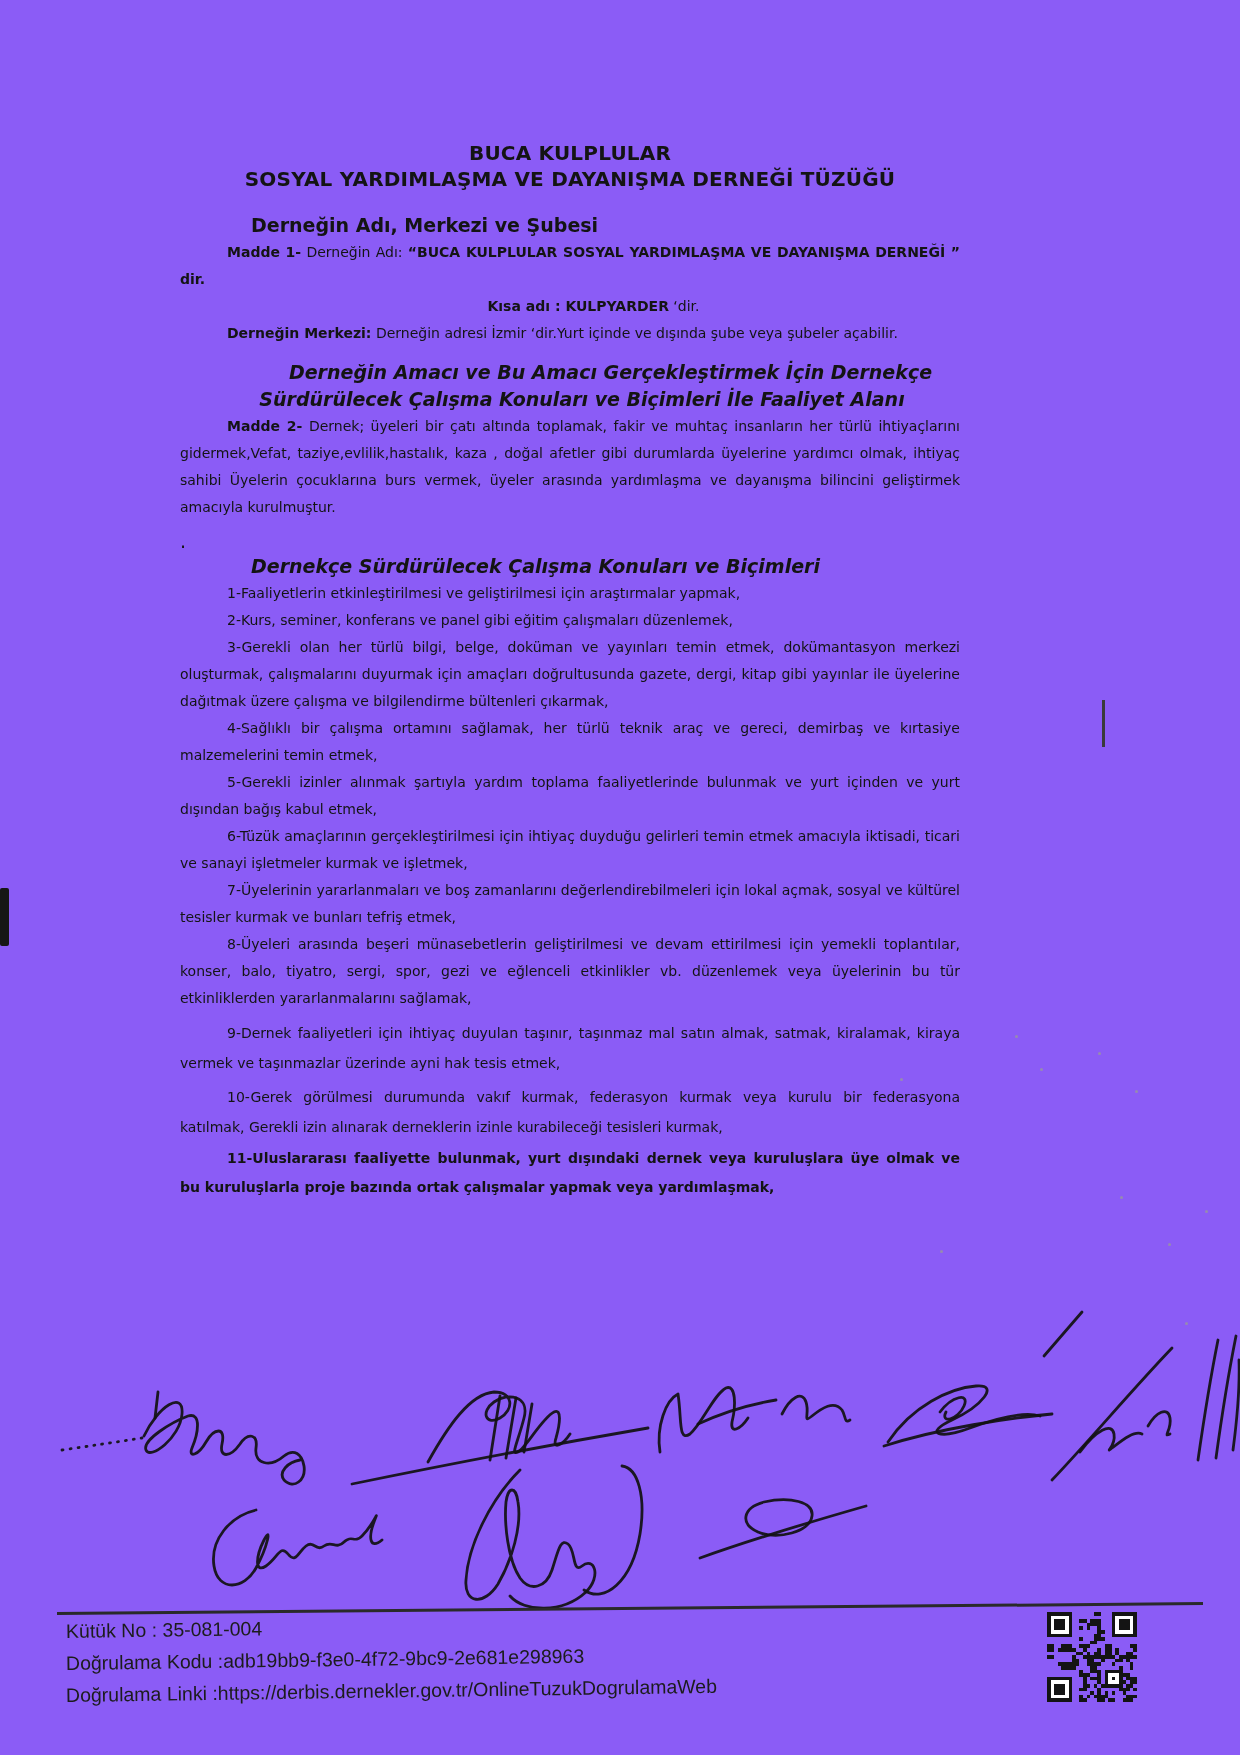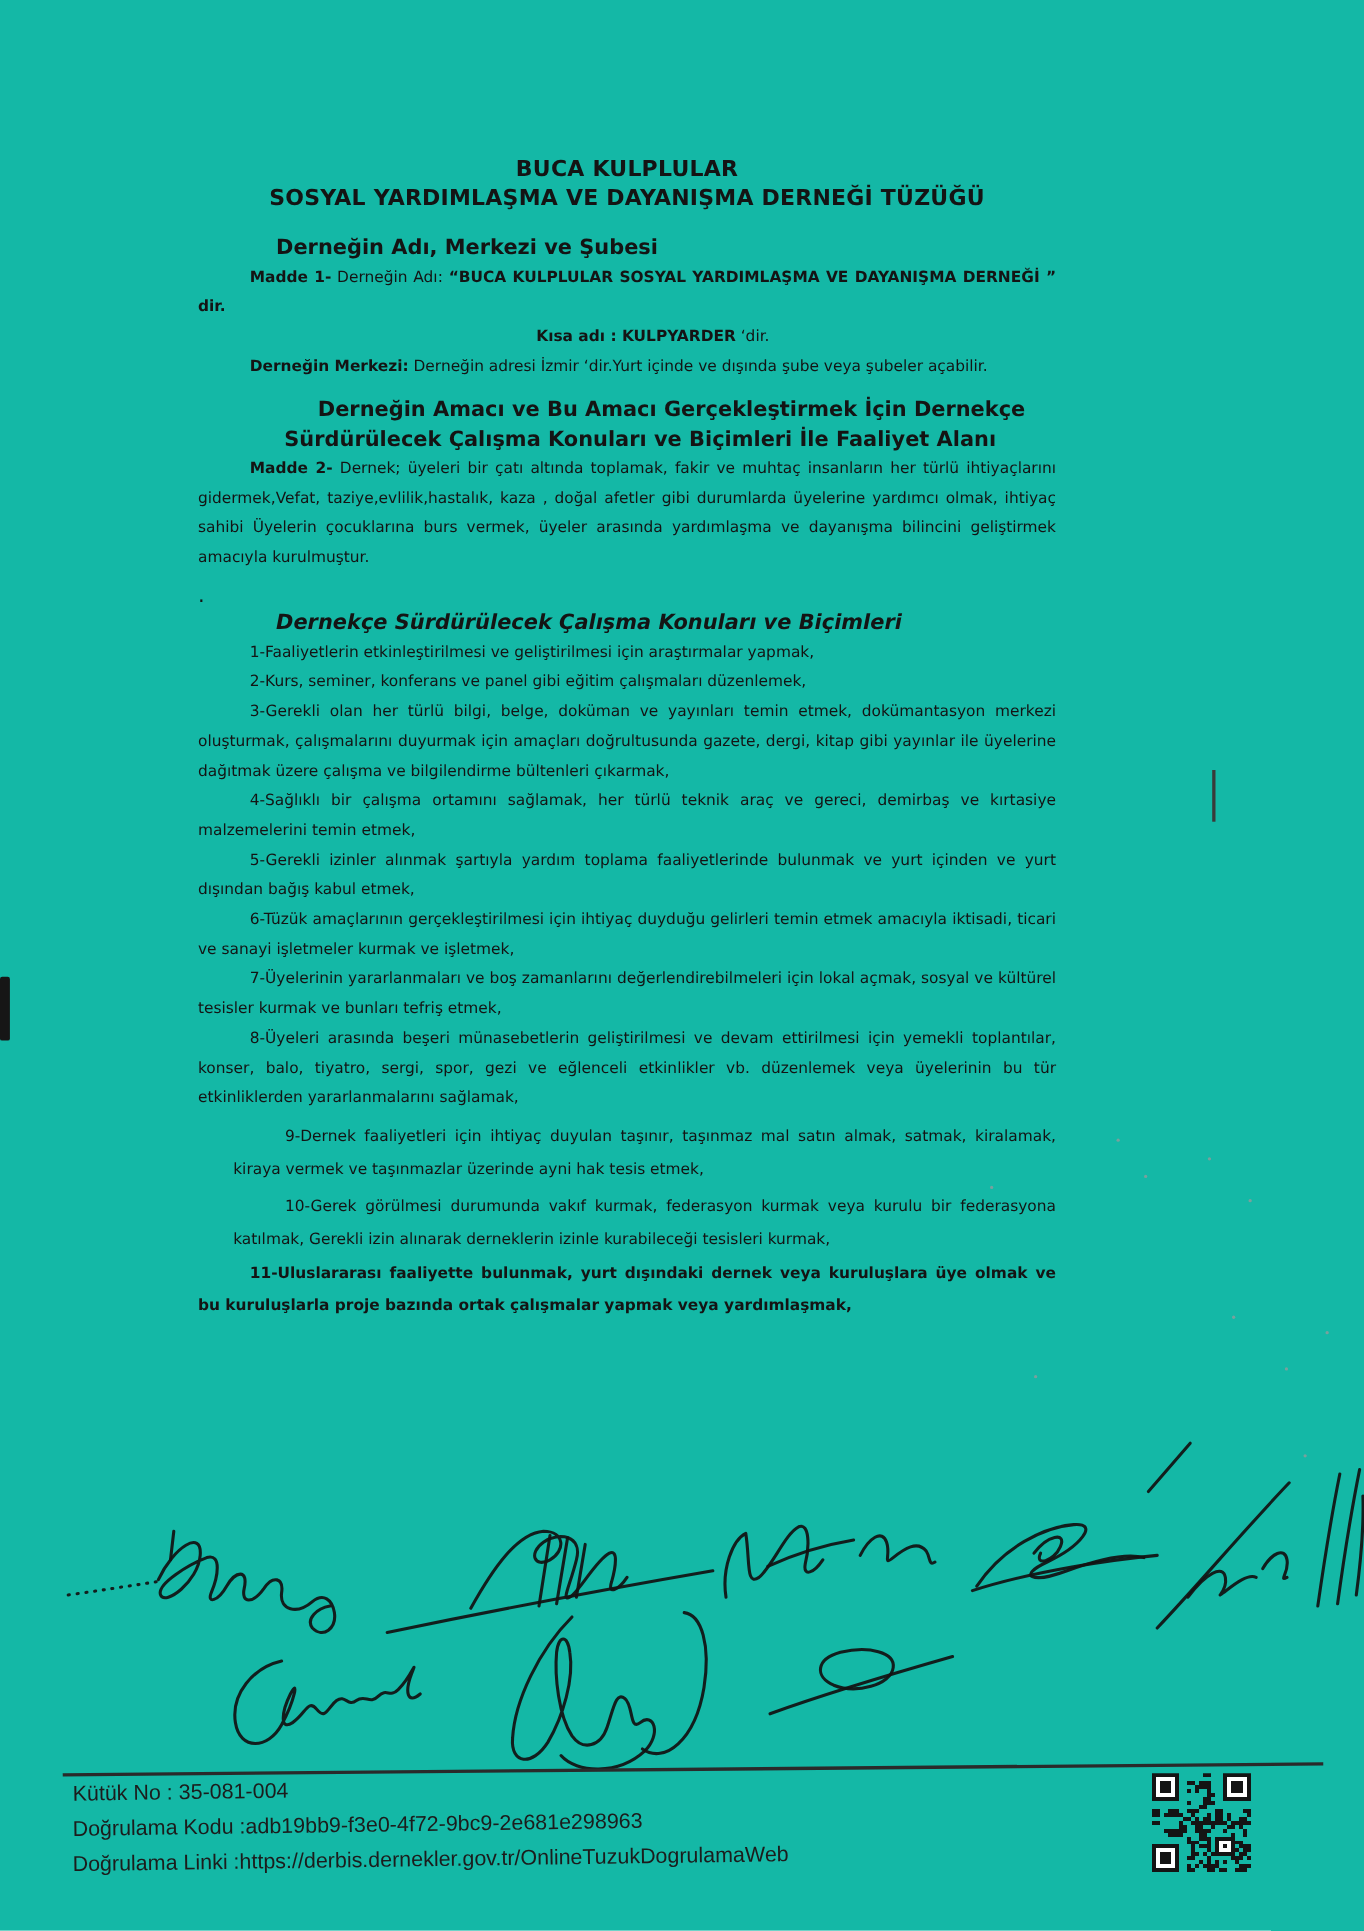--- a/index.html
+++ b/index.html
@@ -1,33 +1,33 @@
 <!DOCTYPE html>
 <html><head>
 <meta charset="utf-8">
 <style>
   html,body{margin:0;padding:0;}
   body{
     width:1240px;height:1755px;background:#ffffff;position:relative;
     font-family:"DejaVu Sans",sans-serif;color:#141414;overflow:hidden;
   }
-  .page{position:absolute;inset:0;background:#14b8a6;}
+  .page{position:absolute;inset:0;background:#8b5cf6;}
   .content{position:absolute;left:180px;top:140px;width:780px;}
   p{margin:0;}
   .body{font-size:14px;line-height:27px;text-align:justify;}
   .left{text-align:center;}
   .ind{text-indent:47px;}
   .ind2{text-indent:57px;}
   .title{text-align:center;font-weight:bold;font-size:20px;line-height:26px;letter-spacing:.2px;}
   .h1{font-weight:bold;font-size:19px;line-height:27px;margin-left:24px;}
   .it{font-style:italic;}
   b{font-weight:bold;}
-  .mt20{margin-top:20px;}.mt12{margin-top:12px;}.mt8{margin-top:8px;}
+  .mt20{margin-top:20px;}.mt12{margin-top:12px;font-style:italic;}.mt8{margin-top:8px;}
   .mt6{margin-top:6px;}.mt4{margin-top:4px;}.mt2{margin-top:2px;}
-  .lh30{line-height:30px;margin-left:32px;}
+  .lh30{line-height:30px;}
   .lh29{line-height:29px;font-weight:bold;}
   .dot-line{font-size:19px;line-height:24px;}
   
   .sig-layer{position:absolute;left:0;top:1300px;width:1240px;height:330px;pointer-events:none;}
   .sig-layer path{fill:none;stroke:#121212;stroke-width:2.8;stroke-linecap:round;stroke-linejoin:round;opacity:.93;}
   
   .rule{position:absolute;left:57px;top:1607px;width:1146px;height:3px;background:#2a2a2a;transform:rotate(-0.5deg);}
   .fline{position:absolute;left:66px;font-family:"Liberation Sans",sans-serif;font-size:19.5px;color:#1c1c1c;transform:rotate(-0.8deg);transform-origin:left center;white-space:nowrap;}
   .f1{top:1620px;}.f2{top:1652px;}.f3{top:1684px;}
   .qr{position:absolute;left:1046px;top:1612px;width:92px;height:90px;}

